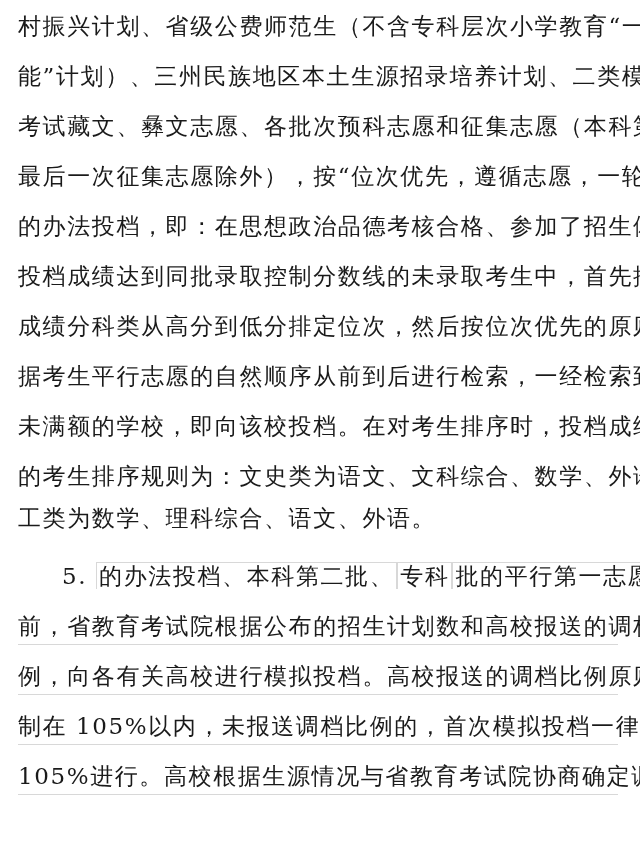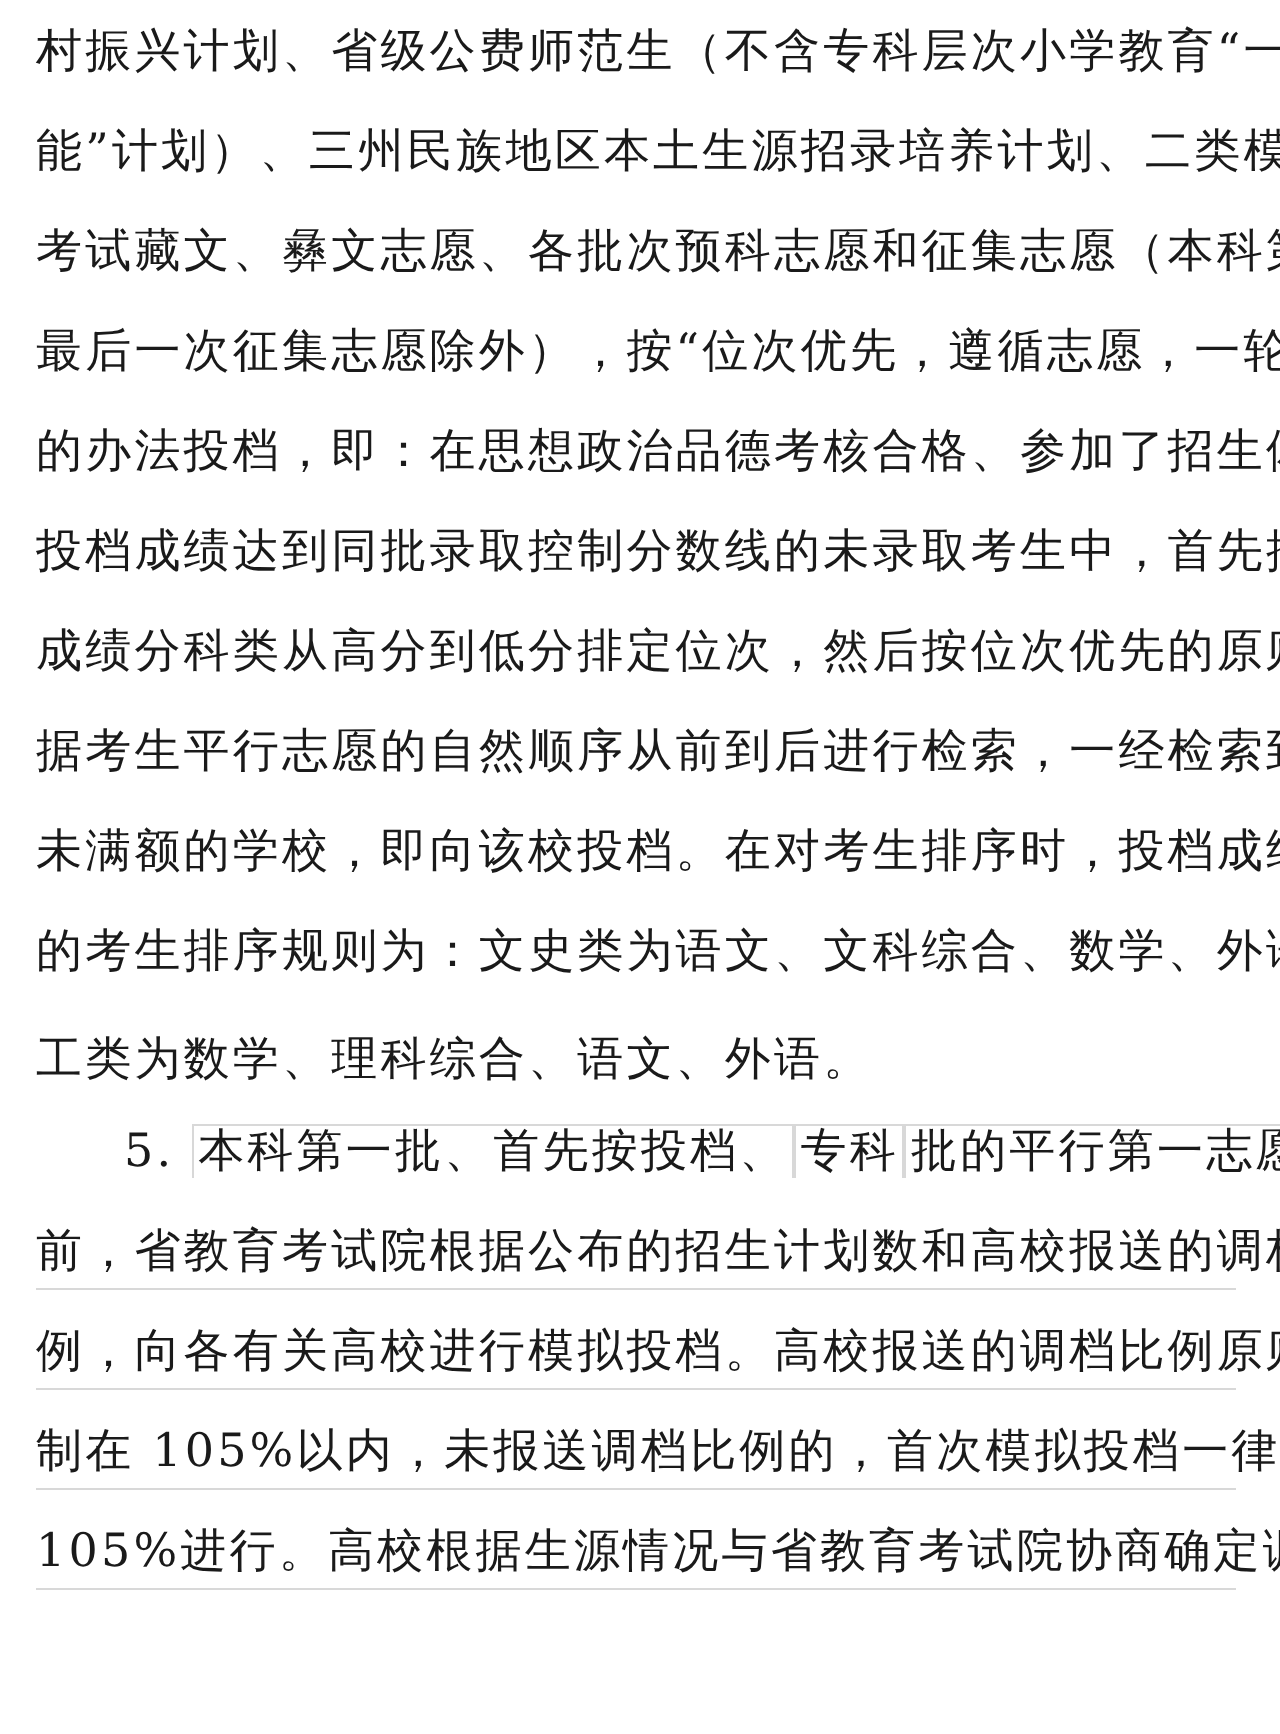--- a/index.html
+++ b/index.html
@@ -26,23 +26,23 @@
   <div class="line" style="top:8px">村振兴计划、省级公费师范生（不含专科层次小学教育“一专多</div>
   <div class="line" style="top:58px">能”计划）、三州民族地区本土生源招录培养计划、二类模式招生</div>
   <div class="line" style="top:108px">考试藏文、彝文志愿、各批次预科志愿和征集志愿（本科第二批</div>
   <div class="line" style="top:158px">最后一次征集志愿除外），按“位次优先，遵循志愿，一轮投档”</div>
   <div class="line" style="top:208px">的办法投档，即：在思想政治品德考核合格、参加了招生体检、</div>
   <div class="line" style="top:258px">投档成绩达到同批录取控制分数线的未录取考生中，首先按投档</div>
   <div class="line" style="top:308px">成绩分科类从高分到低分排定位次，然后按位次优先的原则，根</div>
   <div class="line" style="top:358px">据考生平行志愿的自然顺序从前到后进行检索，一经检索到计划</div>
   <div class="line" style="top:408px">未满额的学校，即向该校投档。在对考生排序时，投档成绩相同</div>
   <div class="line" style="top:458px">的考生排序规则为：文史类为语文、文科综合、数学、外语；理</div>
-  <div class="line short" style="top:512px">工类为数学、理科综合、语文、外语。</div>
+  <div class="line short" style="top:500px">工类为数学、理科综合、语文、外语。</div>
 
   <div class="line indent short" style="top:558px">
     <span>5.</span>
-    <span class="box-inline">本科第一批、首先按投档、</span><span class="box-inline">专科</span><span class="box-inline">批的平行第一志愿投档</span>
+    <span class="box-inline">的办法投档、本科第二批、</span><span class="box-inline">专科</span><span class="box-inline">批的平行第一志愿投档</span>
   </div>
   <div class="line boxed" style="top:608px">前，省教育考试院根据公布的招生计划数和高校报送的调档比</div>
   <div class="line boxed" style="top:658px">例，向各有关高校进行模拟投档。高校报送的调档比例原则上控</div>
   <div class="line boxed" style="top:708px">制在 105%以内，未报送调档比例的，首次模拟投档一律按照</div>
   <div class="line boxed" style="top:758px">105%进行。高校根据生源情况与省教育考试院协商确定调阅考</div>
 </div>
 
 </body></html>

